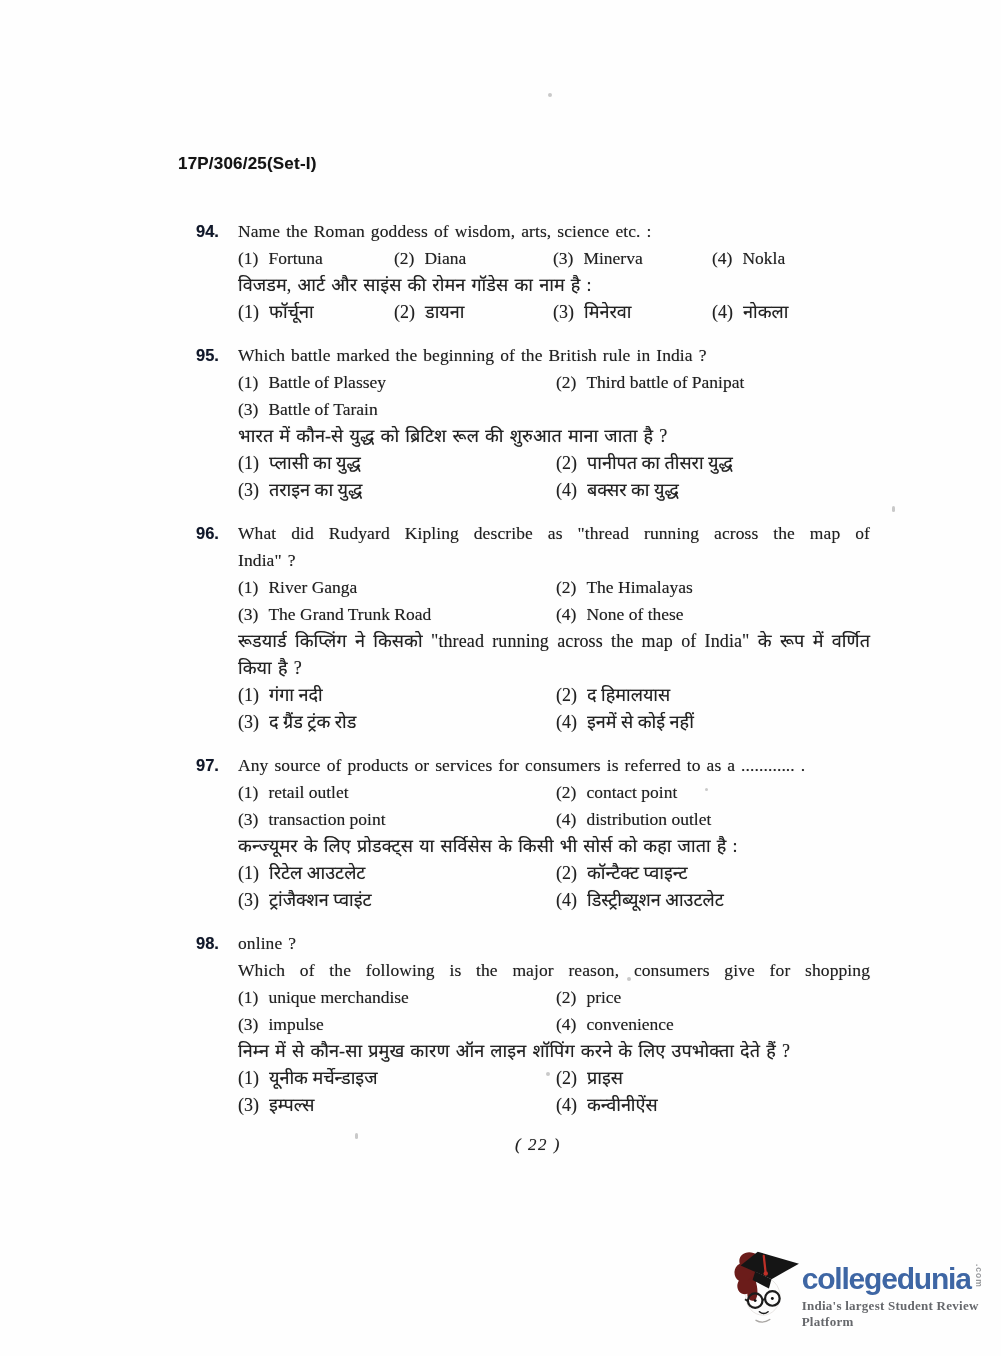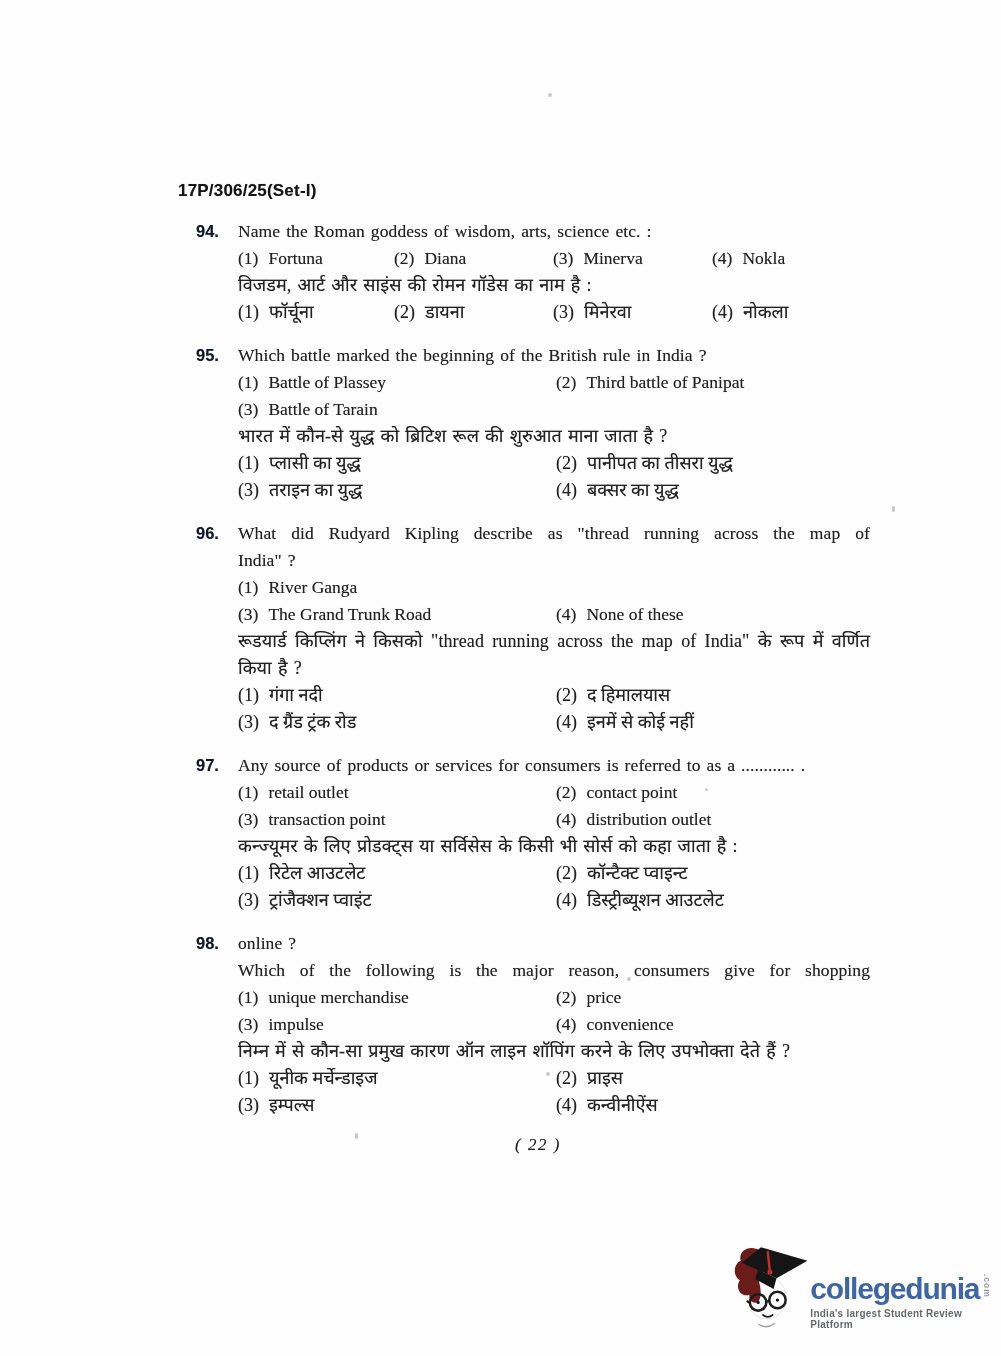--- a/index.html
+++ b/index.html
@@ -11,21 +11,20 @@
     font-family: "Liberation Serif", serif;
     color: #212121;
   }
   .scanink { text-shadow: 0 0 0.7px rgba(40,40,40,0.45); }
 
   .header-code {
     position: absolute; left: 178px; top: 154px;
     font-family: "Liberation Sans", sans-serif;
     font-weight: 700; font-size: 17px; letter-spacing: 0.2px;
     color: #141414;
-    margin-top: 27px;
   }
 
   .content { position: absolute; left: 196px; top: 218px; width: 684px; }
 
   .question { position: relative; padding-left: 42px; margin-bottom: 16px; }
   .qnum {
     position: absolute; left: 0; top: 0;
     font-family: "Liberation Sans", sans-serif;
     font-weight: 700; font-size: 16.5px; line-height: 27px;
     color: #0f172a;
@@ -69,22 +68,22 @@
     font-weight: 700; font-size: 30px; letter-spacing: -1.2px;
     line-height: 30px;
   }
   .logo-com {
     writing-mode: vertical-rl;
     font-family: "Liberation Sans", sans-serif;
     font-weight: 700; font-size: 8.5px; letter-spacing: 1px;
     height: 28px; display: inline-block; margin-left: 3px; margin-bottom: 2px;
   }
   .tagline {
-    font-family: Liberation Sans, sans-serif;
-    font-weight: 700; font-size: 10px; letter-spacing: 0.25px;
+    font-family: Liberation Serif, serif;
+    font-weight: 700; font-size: 13px; letter-spacing: 0.25px;
     margin-top: 4px;
   }
 </style>
 </head>
 <body>
 
 <div class="header-code scanink">17P/306/25(Set-I)</div>
 
 <div class="content scanink">
 
@@ -131,20 +130,21 @@
     </div>
   </section>
 
   <section class="question">
     <div class="qnum">96.</div>
     <div class="qbody">
       <div class="qline jline">What did Rudyard Kipling describe as "thread running across the map of</div>
       <div class="qline">India" ?</div>
       <div class="opt-row">
         <div class="opt oc1"><span class="onum">(1)</span><span>River Ganga</span></div>
+        <div class="opt oc2"><span class="onum">(2)</span><span>The Himalayas</span></div>
       </div>
       <div class="opt-row">
         <div class="opt oc1"><span class="onum">(3)</span><span>The Grand Trunk Road</span></div>
         <div class="opt oc2"><span class="onum">(4)</span><span>None of these</span></div>
       </div>
       <div class="qline hi jline">रूडयार्ड किप्लिंग ने किसको "thread running across the map of India" के रूप में वर्णित</div>
       <div class="qline hi">किया है ?</div>
       <div class="opt-row hi">
         <div class="opt oc1"><span class="onum">(1)</span><span>गंगा नदी</span></div>
         <div class="opt oc2"><span class="onum">(2)</span><span>द हिमालयास</span></div>

